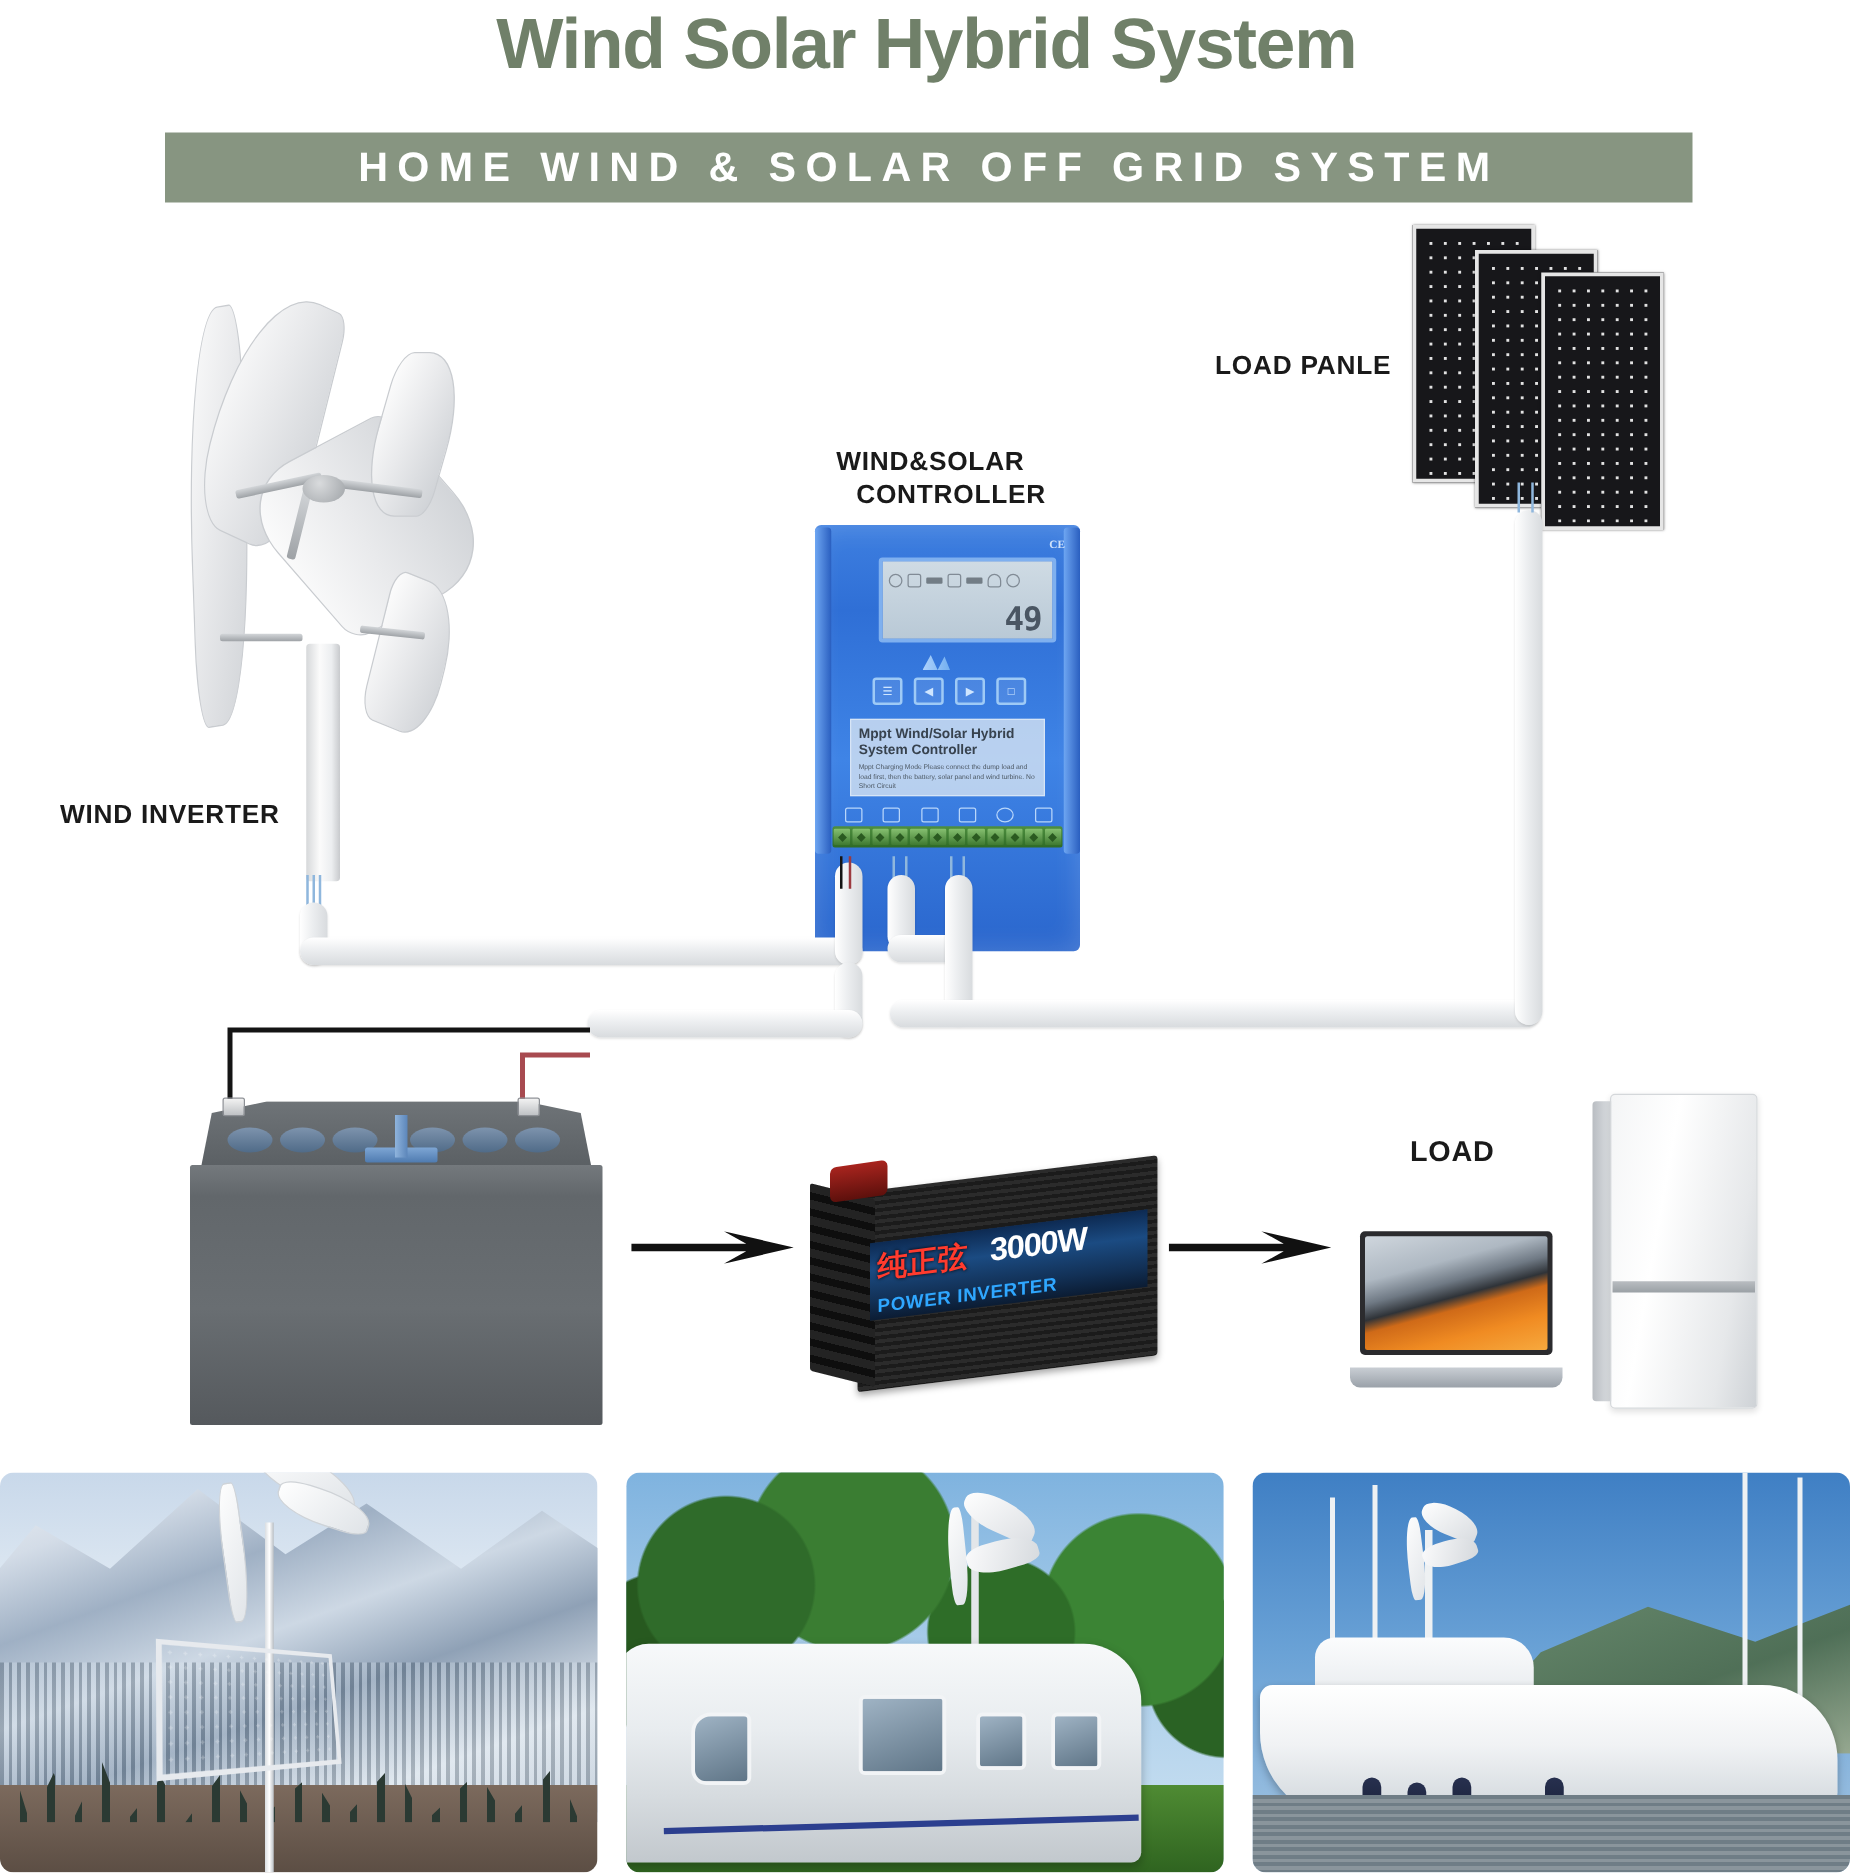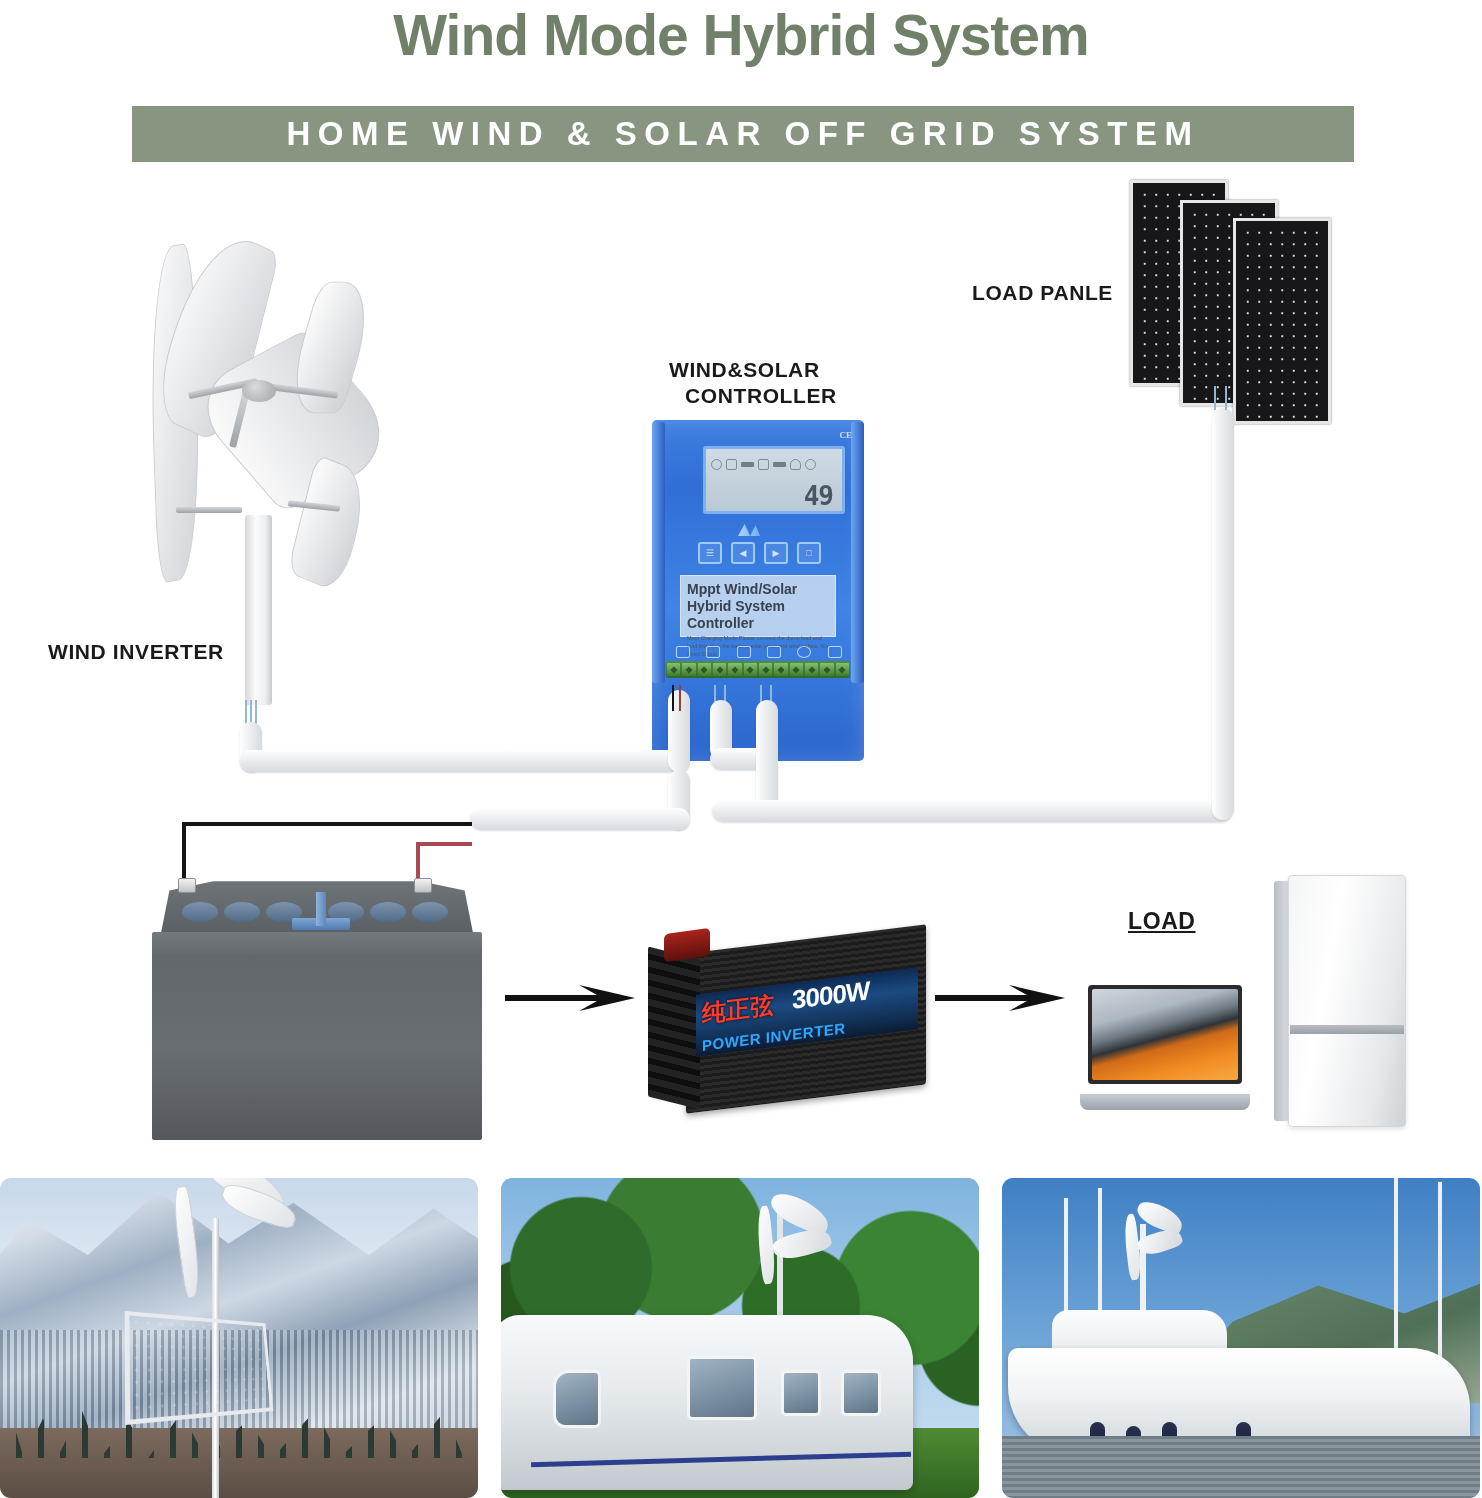--- a/index.html
+++ b/index.html
@@ -63,21 +63,21 @@
   #ce{position:absolute;right:12px;top:10px;font-size:9px;color:#cfe2fb;font-weight:bold;
       font-family:"Liberation Serif",serif;}
   #btnrow{position:absolute;left:46px;top:122px;display:flex;gap:9px;}
   .cbtn{width:20px;height:18px;border:2px solid #9ecaf6;border-radius:3px;
         background:rgba(255,255,255,.10);display:flex;align-items:center;justify-content:center;}
   .cbtn i{font-style:normal;color:#cfe6ff;font-size:9px;line-height:1;}
   #logo-mark{position:absolute;left:86px;top:104px;width:22px;height:12px;
     background:linear-gradient(90deg,#bcdcff,#79b5f2);clip-path:polygon(0 100%,30% 0,55% 100%,80% 10%,100% 100%);opacity:.9;}
   #ctrl-label{position:absolute;left:28px;top:155px;width:156px;height:62px;
     background:rgba(232,238,244,.72);border:1px solid rgba(255,255,255,.45);padding:5px 6px;box-sizing:border-box;}
-  #ctrl-label-title{font-size:14px;font-weight:bold;color:#37424e;line-height:1.22;filter:blur(.35px);}
+  #ctrl-label-title{font-size:11px;font-weight:bold;color:#37424e;line-height:1.22;filter:blur(.35px);}
   #ctrl-label-sub{margin-top:3px;font-size:5.4px;color:#4d5965;line-height:1.45;filter:blur(.4px);}
   #iconstrip{position:absolute;left:16px;top:224px;right:14px;height:16px;display:flex;
     justify-content:space-around;align-items:center;}
   .sicon{width:12px;height:10px;border:1.6px solid #cfe6ff;border-radius:2px;opacity:.85;}
   #terminal{position:absolute;left:14px;top:241px;width:184px;height:17px;
     background:linear-gradient(180deg,#4e8f3f,#2f6b26);border-radius:2px;display:flex;}
   .term{flex:1;margin:2px 1px;background:linear-gradient(180deg,#86c070,#3f7a31);
         border-radius:1px;position:relative;}
   .term:after{content:"";position:absolute;left:50%;top:50%;width:5px;height:5px;
         transform:translate(-50%,-50%) rotate(45deg);background:#2a5a20;}
@@ -207,21 +207,21 @@
   #p3 .canopy{position:absolute;left:58px;bottom:128px;width:155px;height:44px;
     background:linear-gradient(180deg,#4a4458,#332f42);border-radius:12px 18px 0 0;opacity:.9;}
   #p3 .mast{position:absolute;width:4px;background:#eef1f3;}
   #p3 .fender{position:absolute;width:15px;height:42px;border-radius:8px;
     background:linear-gradient(180deg,#27304f,#141a2e);}
   #p3 .bstripe{position:absolute;left:12px;bottom:46px;width:450px;height:6px;background:#1a1f2b;border-radius:3px;}
 </style>
 </head>
 <body>
 
-<div id="title">Wind Mode Hybrid System</div>
+<div id="title">Wind Solar Hybrid System</div>
 <div id="banner">
   <span id="banner-text">HOME WIND &amp; SOLAR OFF GRID SYSTEM</span>
 </div>
 
 <div id="turbine">
   <div class="blade" style="left:2px;top:22px;width:44px;height:330px;border-radius:60% 20% 55% 20%;transform:rotate(-9deg) skewX(-7deg);"></div>
   <div class="blade" style="left:24px;top:8px;width:82px;height:200px;border-radius:70% 10% 40% 30%;transform:rotate(14deg) skewY(11deg);"></div>
   <div class="blade" style="left:74px;top:120px;width:140px;height:150px;border-radius:40% 8% 45% 10%;transform:rotate(-28deg) skewX(13deg);"></div>
   <div class="blade" style="left:152px;top:54px;width:56px;height:135px;border-radius:20% 60% 15% 55%;transform:rotate(16deg) skewY(-16deg);"></div>
   <div class="blade" style="left:150px;top:238px;width:56px;height:120px;border-radius:18% 50% 40% 20%;transform:rotate(14deg) skewY(8deg);"></div>
@@ -385,21 +385,21 @@
   <div id="inv-body"></div>
   <div id="inv-side"></div>
   <div id="inv-knob"></div>
   <div id="inv-band">
     <span id="inv-cn">纯正弦</span>
     <span id="inv-w">3000W</span>
     <span id="inv-pi">POWER INVERTER</span>
   </div>
 </div>
 
-<div class="dlabel" style="left:1128px;top:908px;font-size:23px;text-decoration:underline;">LOAD</div>
+<div class="dlabel" style="left:1128px;top:908px;font-size:23px;">LOAD</div>
 
 <div id="laptop">
   <div id="lt-screen">
     <div id="lt-wall"></div>
   </div>
   <div id="lt-base"></div>
 </div>
 
 <div id="fridge">
   <div id="fr-side"></div>

